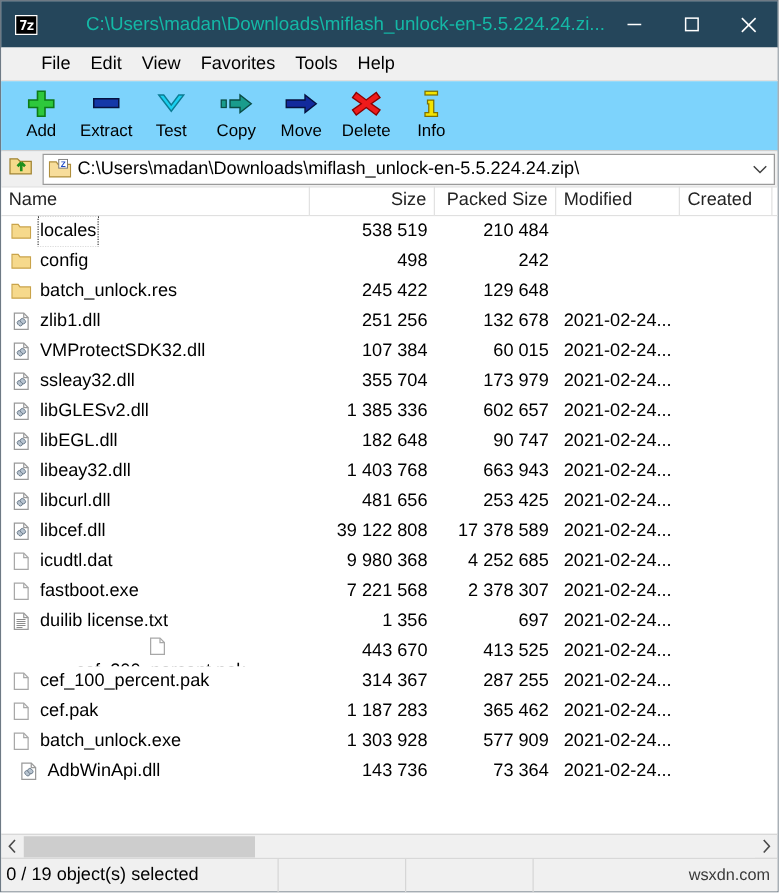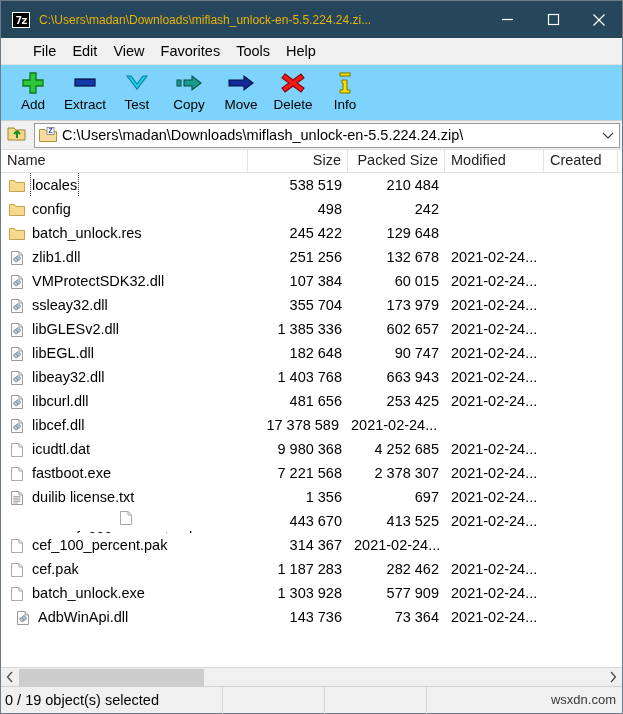--- a/index.html
+++ b/index.html
@@ -30,25 +30,26 @@
     margin-left: 11px; margin-right: 9px;
     background: #000;
     color: #fff;
     font-family: "DejaVu Sans Mono", monospace;
     font-size: 11px; font-weight: bold;
     line-height: 16px; text-align: center;
     letter-spacing: -1px;
     border: 1px solid #ffffff;
   }
   .tb-title {
-    color: #eab308;
-    font-size: 12px;
+    color: #14b8a6;
+    font-size: 15px;
     white-space: nowrap;
     overflow: hidden;
     flex: 1 1 auto;
+    text-align: right;
   }
   .tb-buttons { display: flex; height: 37px; flex: 0 0 auto; }
   .tb-btn {
     width: 46px; height: 37px;
     display: flex; align-items: center; justify-content: center;
     color: #ffffff;
   }
   .tb-btn svg { display: block; }
 
   
@@ -489,20 +490,21 @@
         <div class="row">
           <div class="cell name" style="width: 247px;">
             <span class="ficon"><svg width="16" height="16" viewBox="0 0 16 16">
                 <path d="M2.5 1.5 H10 L13.5 5 V14.5 H2.5 Z" fill="#ffffff" stroke="#9a9a9a" stroke-width="1"></path>
                 <path d="M10 1.5 V5 H13.5" fill="none" stroke="#9a9a9a" stroke-width="1"></path>
                 <path d="M5.2 10.3 a1.7 1.7 0 0 1 2.4 -2.4 l1 1 a1.7 1.7 0 0 1 -2.4 2.4 Z" fill="#b8c4d0" stroke="#6e7d8c" stroke-width="0.8"></path>
                 <path d="M7.6 8.6 a1.7 1.7 0 0 1 2.4 -2.4 l1 1 a1.7 1.7 0 0 1 -2.4 2.4 Z" fill="#b8c4d0" stroke="#6e7d8c" stroke-width="0.8"></path>
               </svg></span>
             <span class="fname">libcef.dll</span>
           </div>
+          <div class="cell right" style="width: 100px;">39 122 808</div>
           <div class="cell right" style="width: 97px;">17 378 589</div>
           <div class="cell left" style="width: 99px;">2021-02-24...</div>
           <div class="cell left" style="width: 74px;"></div>
         </div>
         <div class="row">
           <div class="cell name" style="width: 247px;">
             <span class="ficon"><svg width="16" height="16" viewBox="0 0 16 16">
                 <path d="M2.5 1.5 H10 L13.5 5 V14.5 H2.5 Z" fill="#ffffff" stroke="#a8a8a8" stroke-width="1"></path>
                 <path d="M10 1.5 V5 H13.5" fill="none" stroke="#a8a8a8" stroke-width="1"></path>
               </svg></span>
@@ -561,33 +563,34 @@
         </div>
         <div class="row">
           <div class="cell name" style="width: 247px;">
             <span class="ficon"><svg width="16" height="16" viewBox="0 0 16 16">
                 <path d="M2.5 1.5 H10 L13.5 5 V14.5 H2.5 Z" fill="#ffffff" stroke="#a8a8a8" stroke-width="1"></path>
                 <path d="M10 1.5 V5 H13.5" fill="none" stroke="#a8a8a8" stroke-width="1"></path>
               </svg></span>
             <span class="fname">cef_100_percent.pak</span>
           </div>
           <div class="cell right" style="width: 100px;">314 367</div>
+          <div class="cell right" style="width: 97px;">287 255</div>
           <div class="cell left" style="width: 99px;">2021-02-24...</div>
           <div class="cell left" style="width: 74px;"></div>
         </div>
         <div class="row">
           <div class="cell name" style="width: 247px;">
             <span class="ficon"><svg width="16" height="16" viewBox="0 0 16 16">
                 <path d="M2.5 1.5 H10 L13.5 5 V14.5 H2.5 Z" fill="#ffffff" stroke="#a8a8a8" stroke-width="1"></path>
                 <path d="M10 1.5 V5 H13.5" fill="none" stroke="#a8a8a8" stroke-width="1"></path>
               </svg></span>
             <span class="fname">cef.pak</span>
           </div>
           <div class="cell right" style="width: 100px;">1 187 283</div>
-          <div class="cell right" style="width: 97px;">282 462</div>
+          <div class="cell right" style="width: 97px;">365 462</div>
           <div class="cell left" style="width: 99px;">2021-02-24...</div>
           <div class="cell left" style="width: 74px;"></div>
         </div>
         <div class="row">
           <div class="cell name" style="width: 247px;">
             <span class="ficon"><svg width="16" height="16" viewBox="0 0 16 16">
                 <path d="M2.5 1.5 H10 L13.5 5 V14.5 H2.5 Z" fill="#ffffff" stroke="#a8a8a8" stroke-width="1"></path>
                 <path d="M10 1.5 V5 H13.5" fill="none" stroke="#a8a8a8" stroke-width="1"></path>
               </svg></span>
             <span class="fname">batch_unlock.exe</span>

